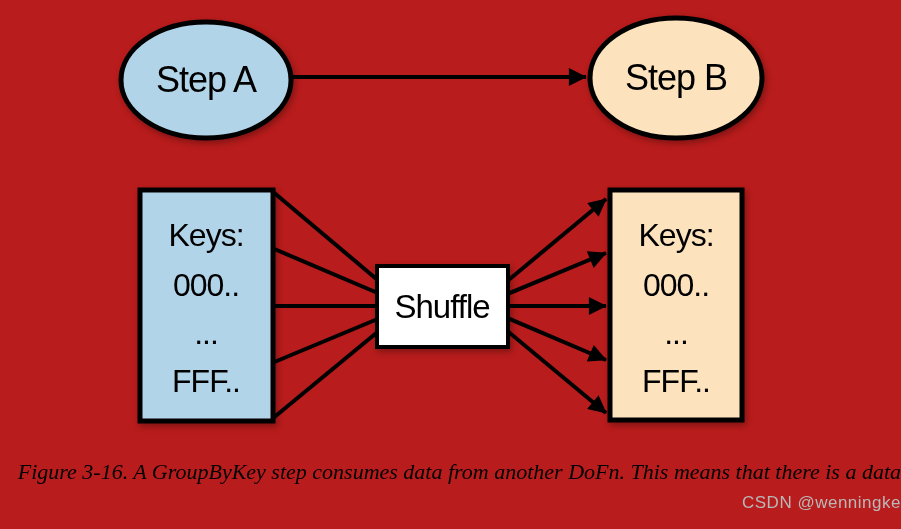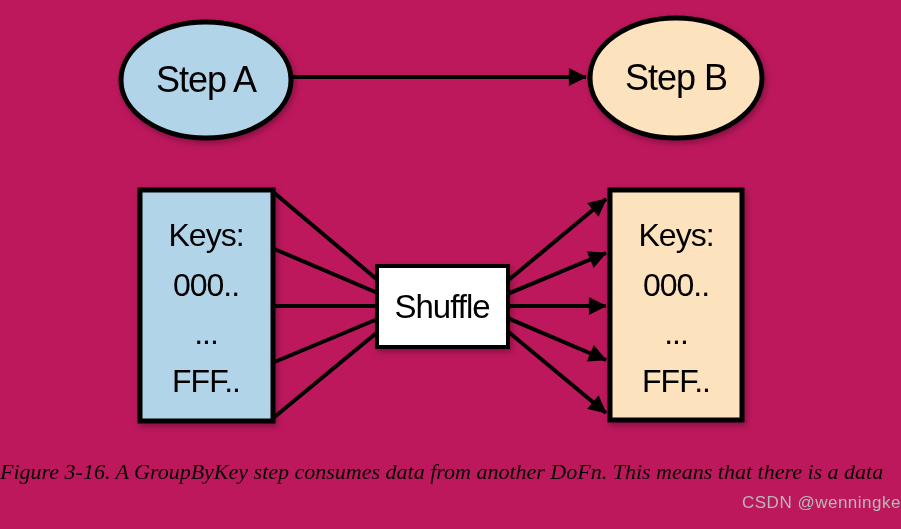--- a/index.html
+++ b/index.html
@@ -4,21 +4,21 @@
 <style>
   html, body {
     margin: 0;
     padding: 0;
     background: #ffffff;
   }
   .page {
     position: relative;
     width: 901px;
     height: 529px;
-    background: #be185d;
+    background: #b91c1c;
     overflow: hidden;
     font-family: "Liberation Sans", sans-serif;
   }
   svg.diagram {
     display: block;
     position: absolute;
     left: 0;
     top: 0;
   }
   .shadowed {
@@ -44,21 +44,21 @@
     letter-spacing: -1px;
   }
   .node-label { font-size: 36px; }
   .box-label  { font-size: 32px; }
   .shuffle-label { font-size: 33px; }
   .caption {
     position: absolute;
     left: 0;
     top: 458px;
     width: 901px;
-    text-align: left;
+    text-align: right;
     font-family: "Liberation Serif", serif;
     font-style: italic;
     font-size: 22px;
     line-height: 27px;
     color: #000000;
   }
   .watermark {
     position: absolute;
     left: 742px;
     top: 493px;

